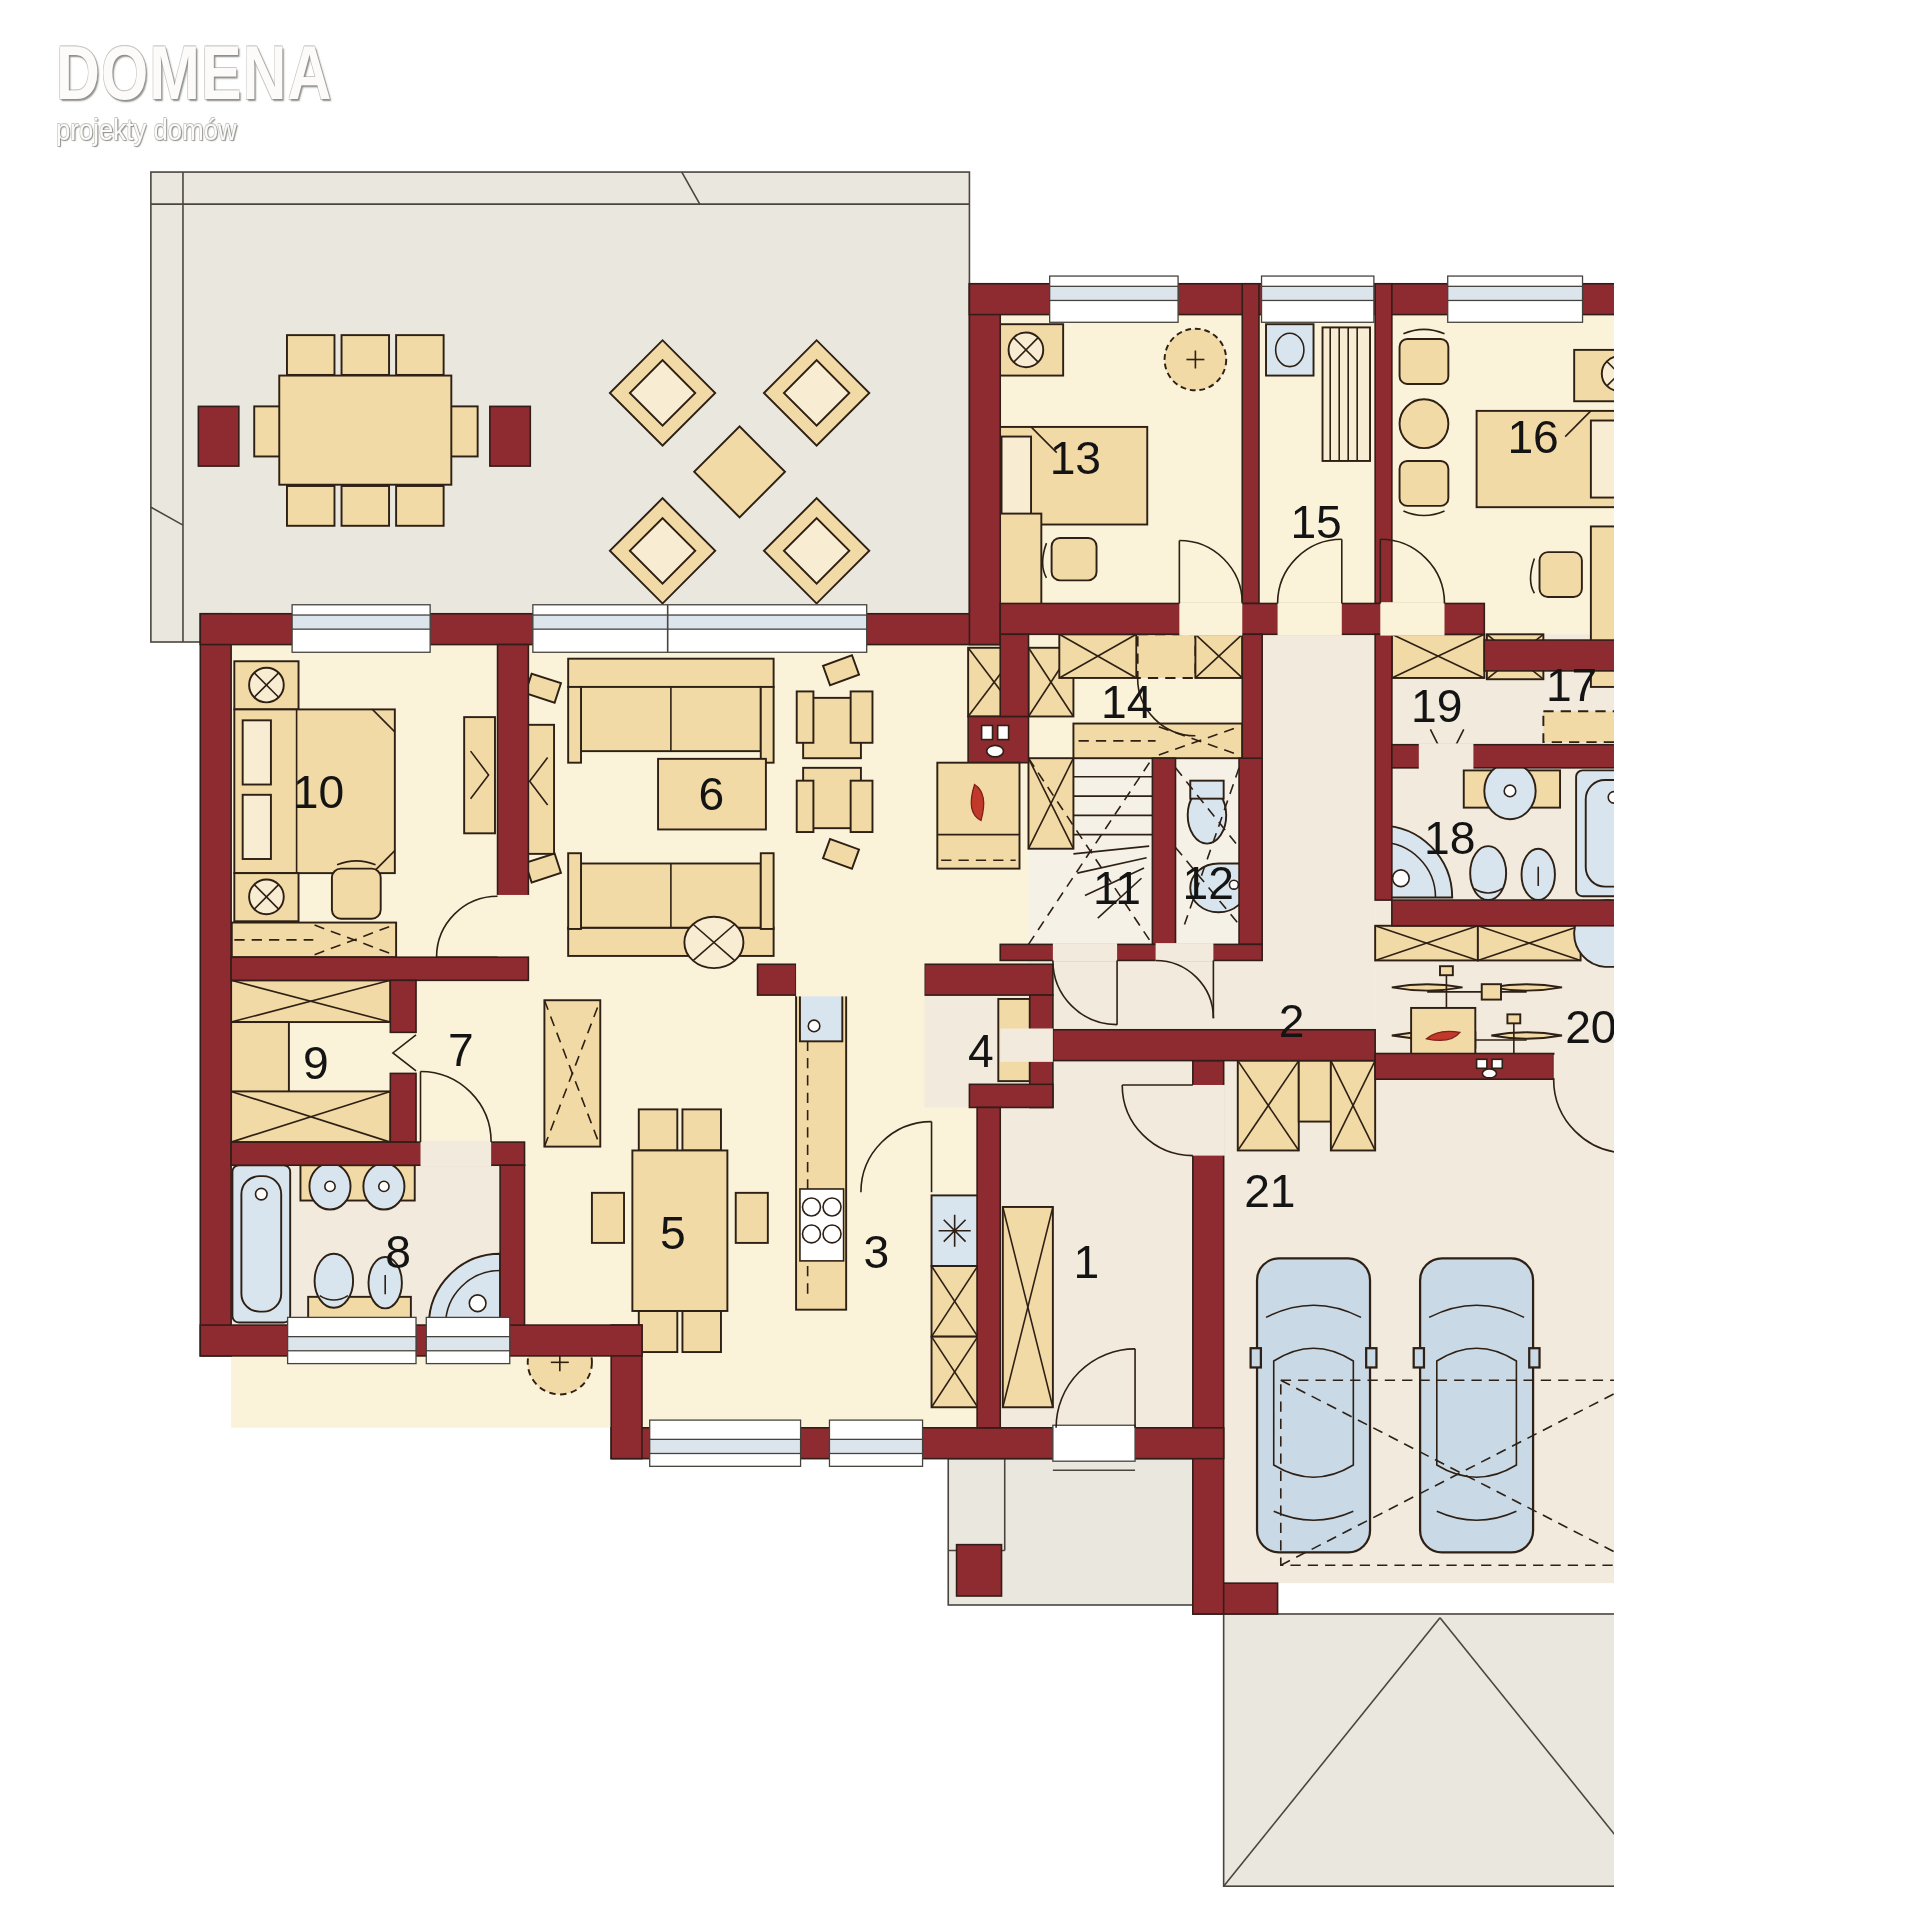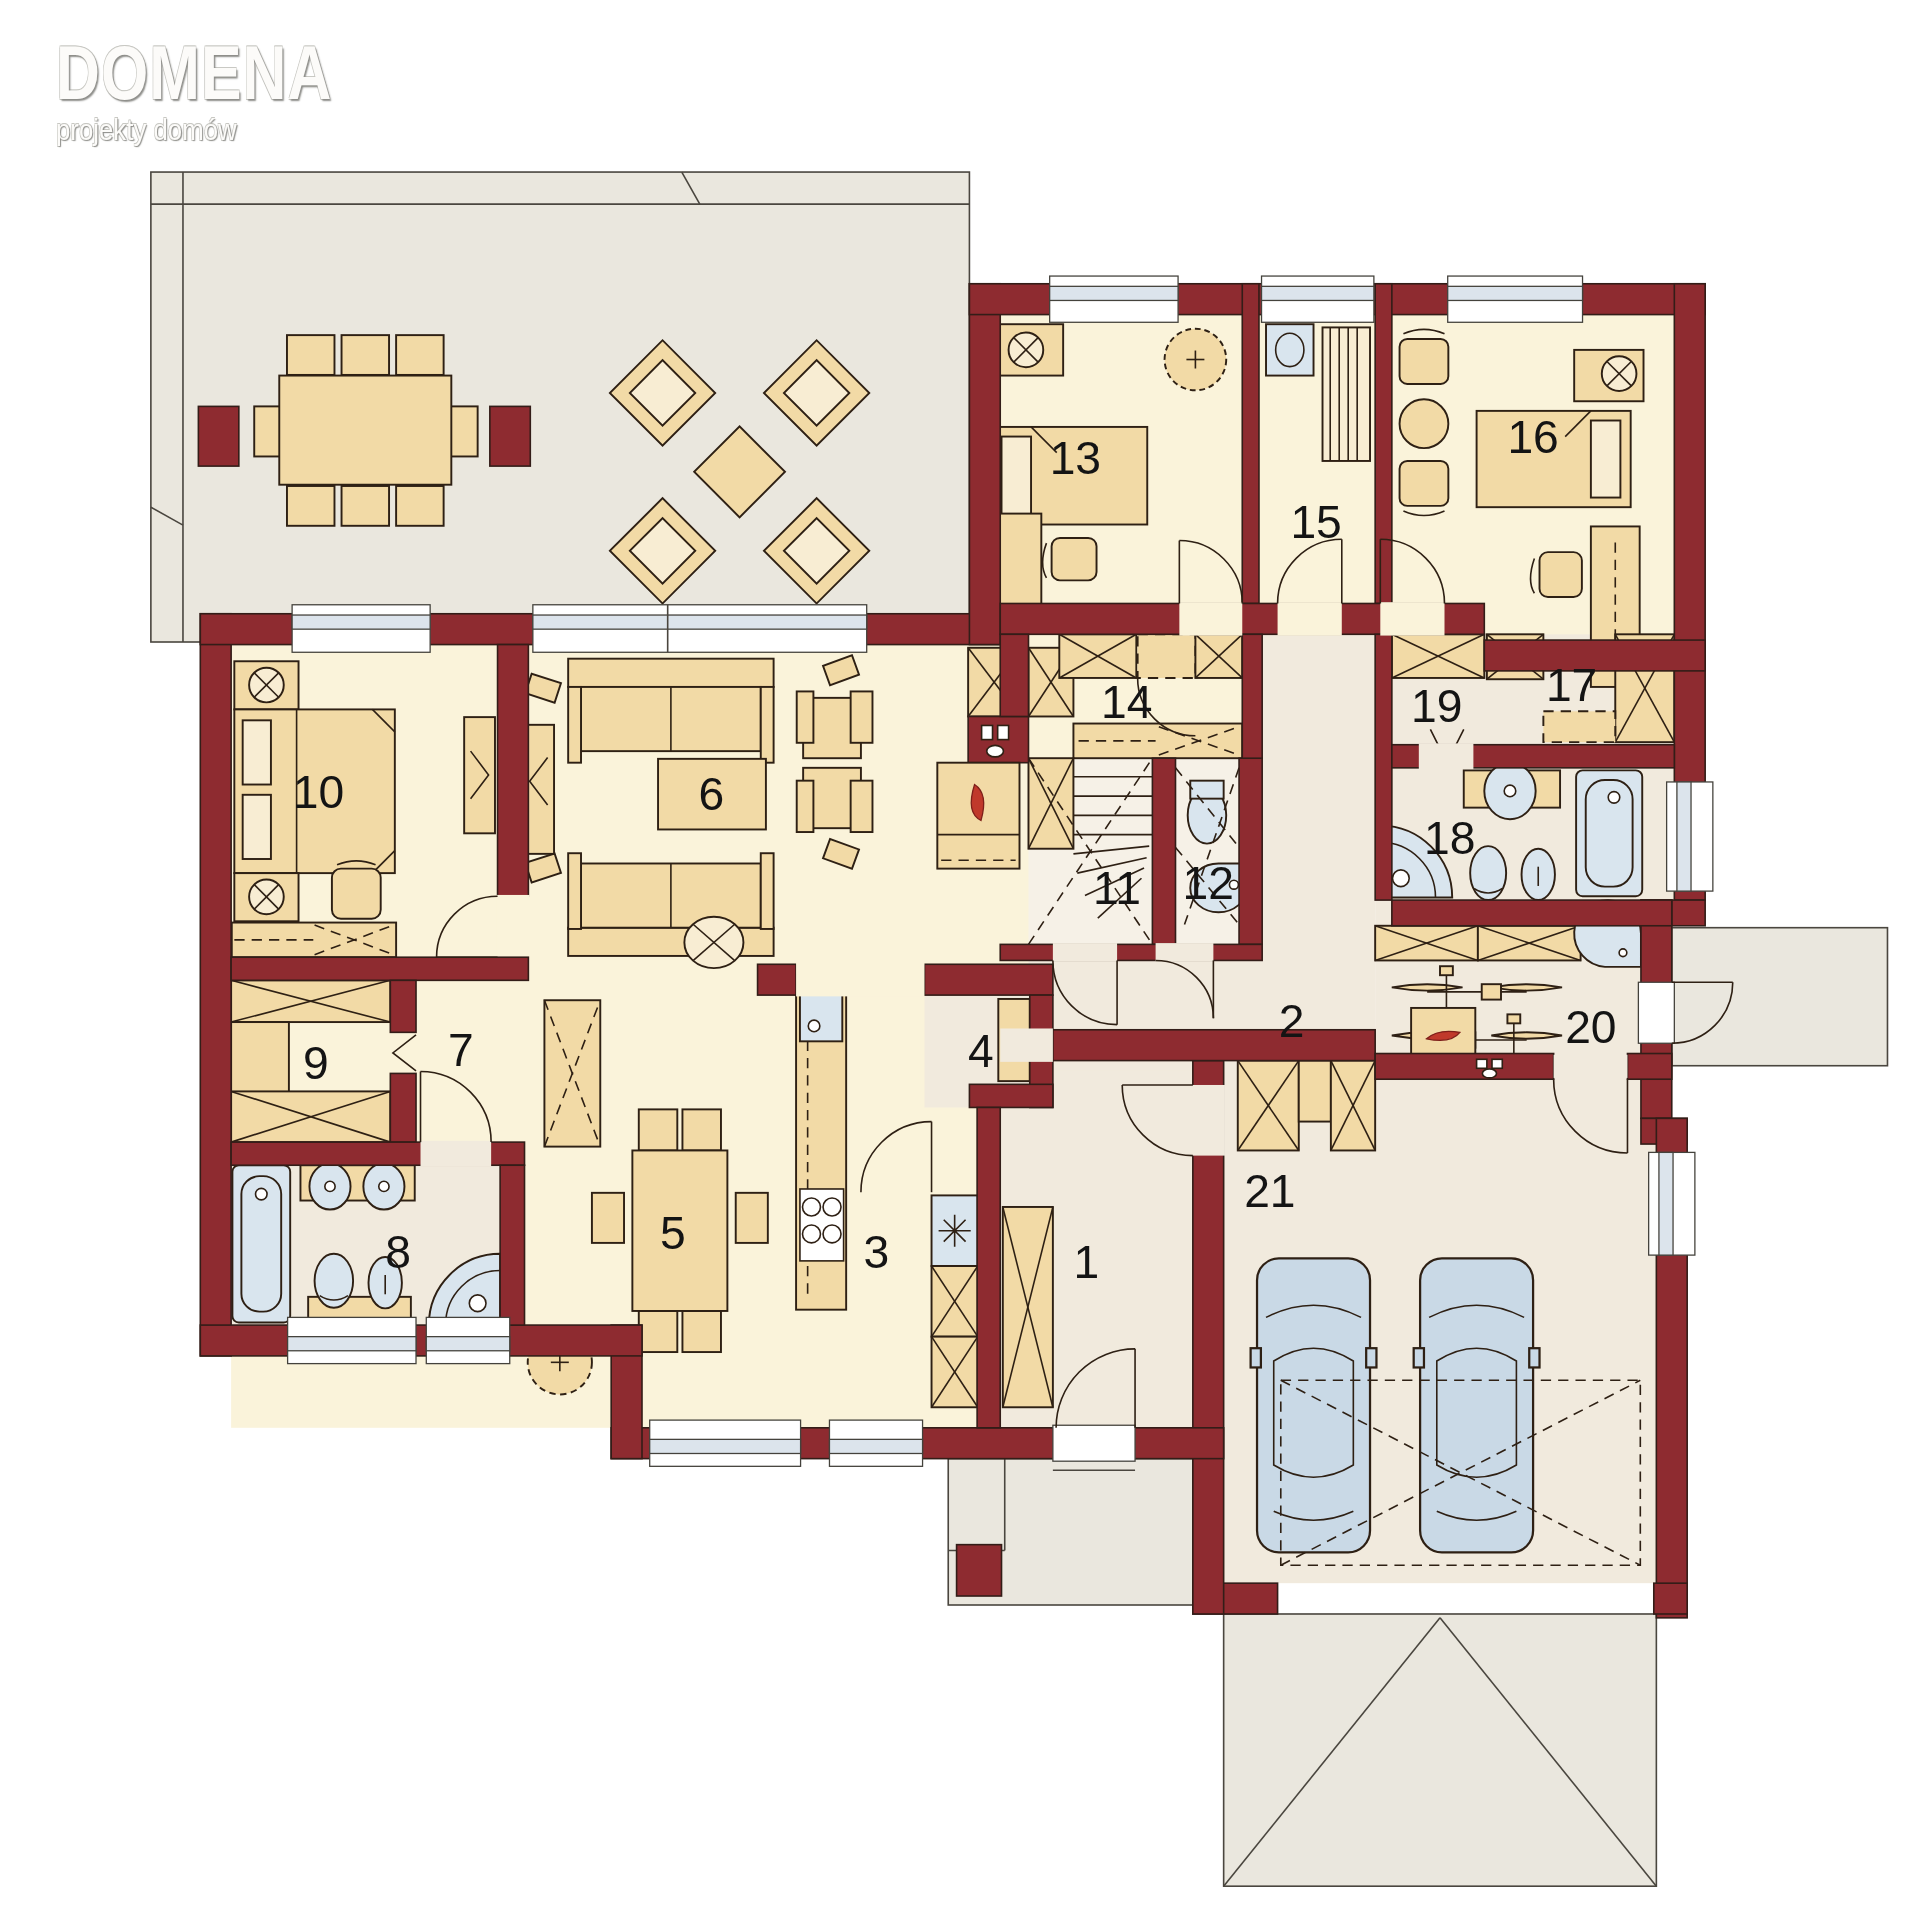--- a/index.html
+++ b/index.html
@@ -1,16 +1,16 @@
 <!DOCTYPE html>
 <html style="font-size:10.3px"><head>
 <meta charset="utf-8">
 <style>
   html,body{margin:0;padding:0;background:#fff;}
-  #stage{position:relative;width:1926px;height:1926px;background:#fff;overflow:hidden;
+  #stage{position:relative;width:1614px;height:1926px;background:#fff;overflow:hidden;
          font-family:"Liberation Sans",sans-serif;}
   #logo{position:absolute;left:56px;top:35px;line-height:1;z-index:5;}
   #logo .t{font-weight:bold;font-size:76px;letter-spacing:1.3px;color:#fcfbf9;
            transform:scaleX(.80);transform-origin:left top;
            text-shadow:1.9px 1.9px 1.9px #8d8d89,-0.6px -0.6px 0.6px #c9c9c4,0.6px -0.6px 0.6px #c9c9c4,-0.6px 0.6px 0.6px #c9c9c4;}
   #logo .s{font-size:30px;margin-top:3.9px;color:#fcfbf9;transform:scaleX(.86);transform-origin:left top;
            text-shadow:1.3px 1.3px 1.3px #8d8d89,-0.6px -0.6px 0.6px #c9c9c4,0.6px -0.6px 0.6px #c9c9c4,-0.6px 0.6px 0.6px #c9c9c4;}
   svg{position:absolute;left:0;top:0;}
   .wall{fill:#8E2B30;stroke:#331d18;stroke-width:2.5;}
   .terr{fill:#EAE7DE;stroke:#4a463f;stroke-width:2.5;}

